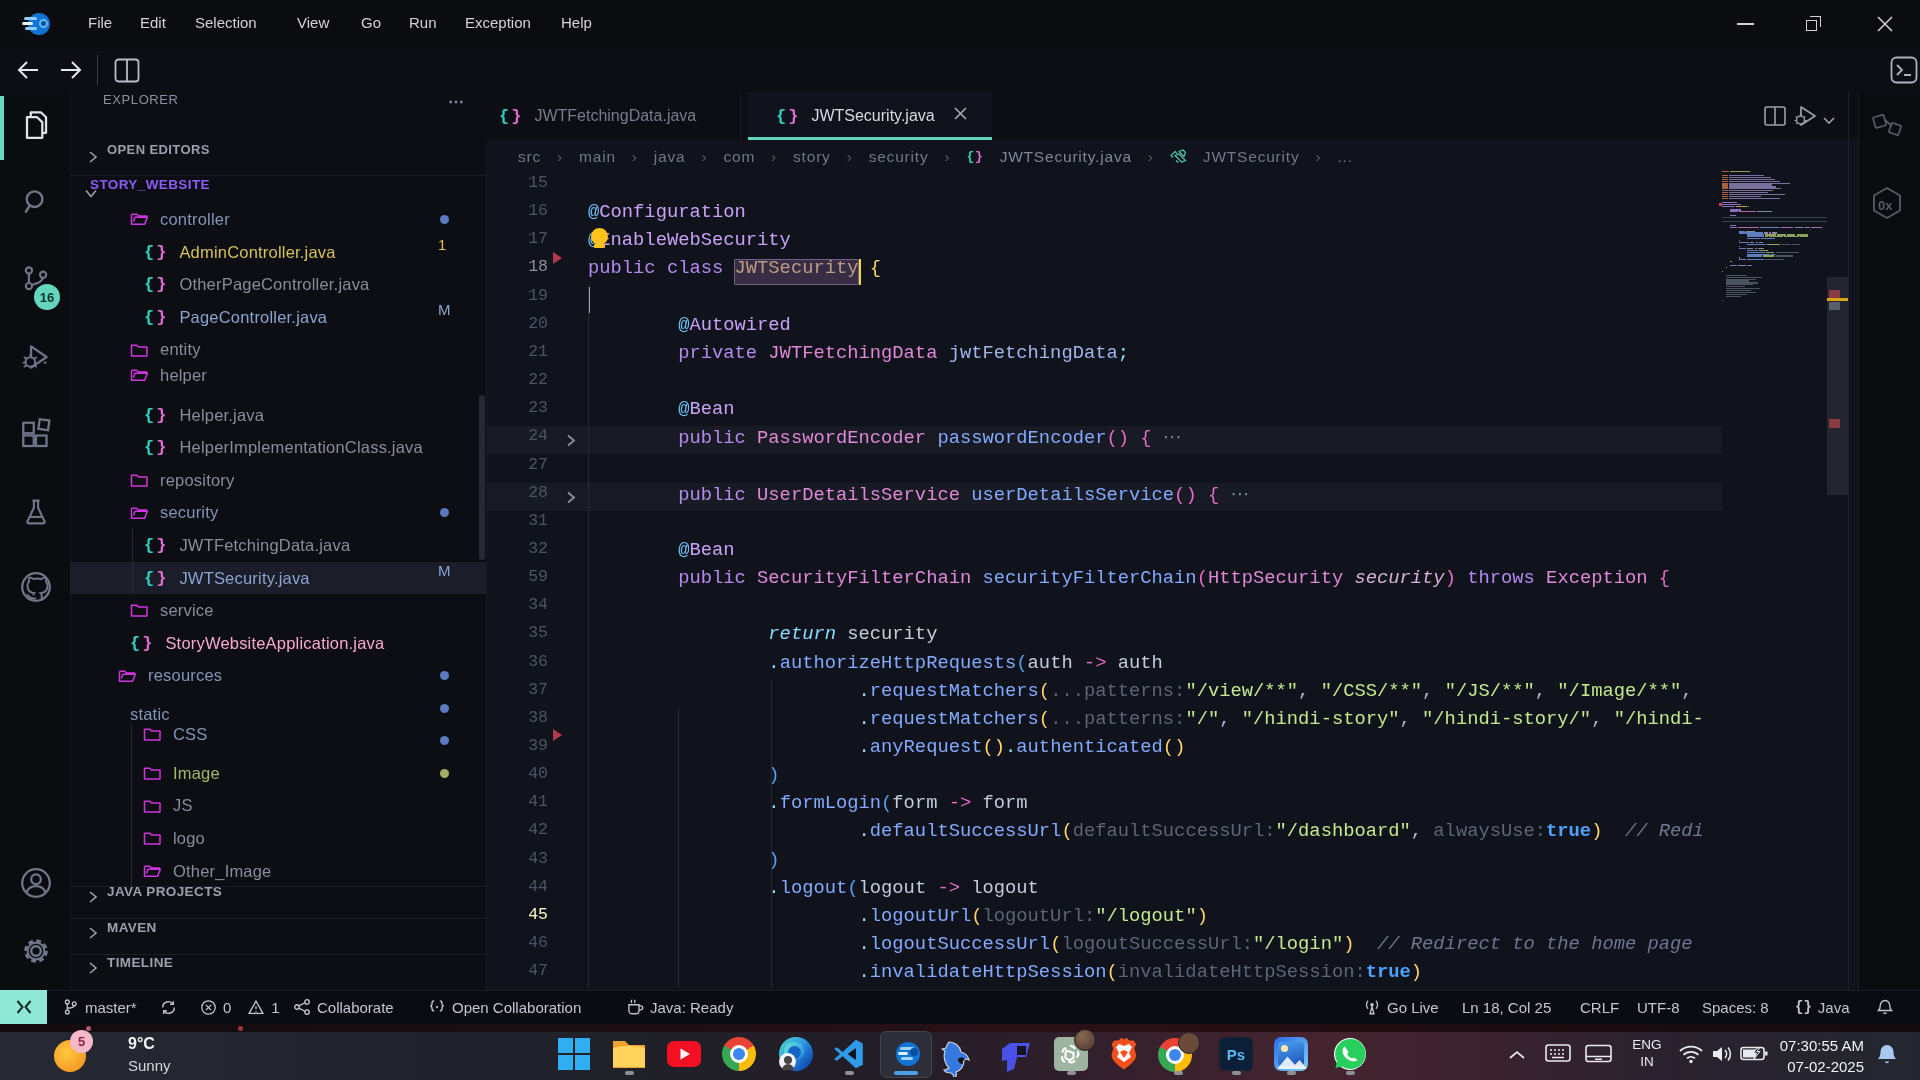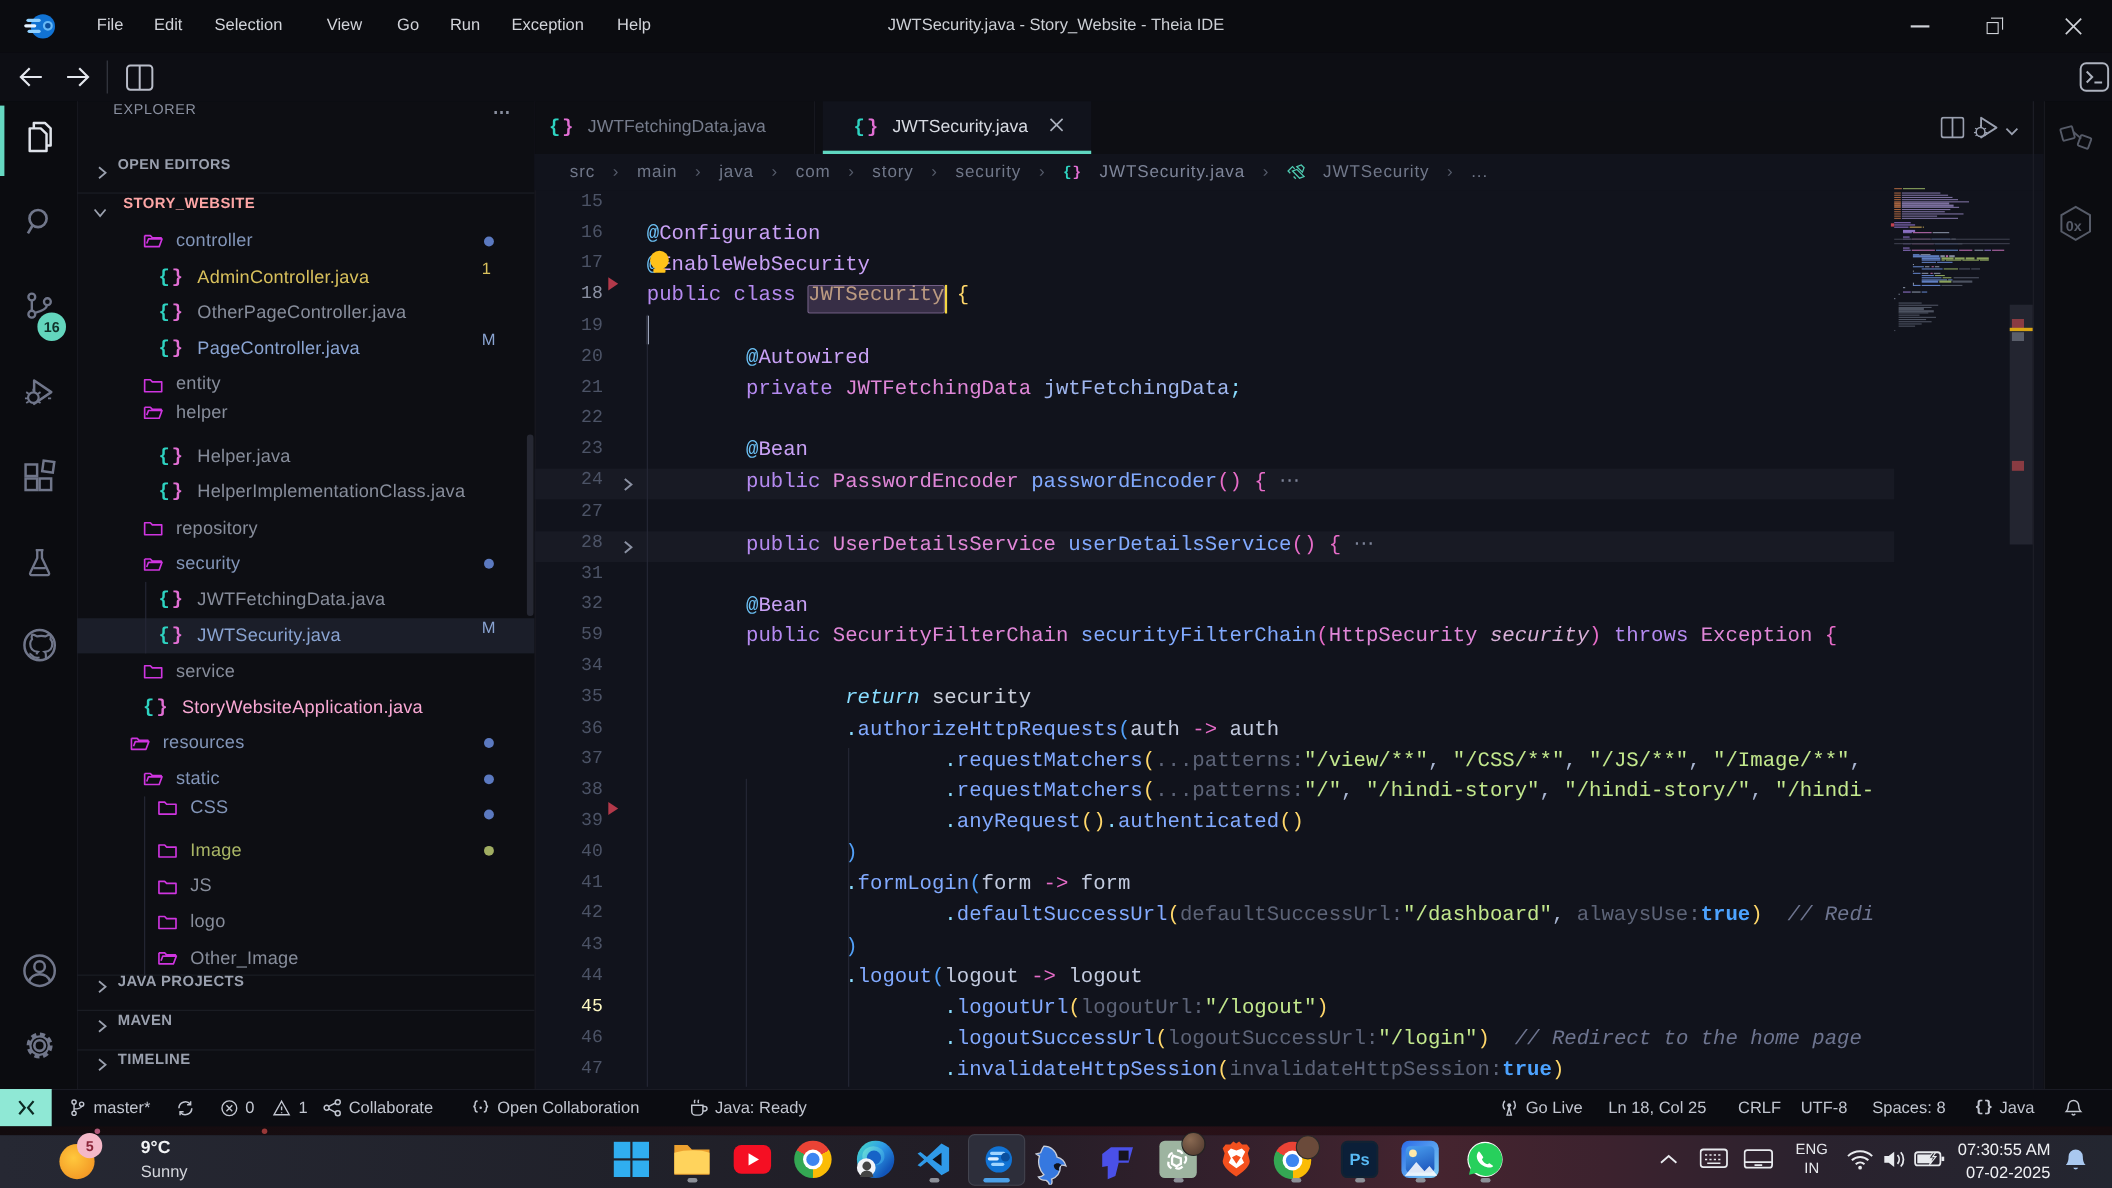--- a/index.html
+++ b/index.html
@@ -18,21 +18,20 @@
   <div style="position:absolute;left:15px;top:8px;width:9px;height:9px;border-radius:50%;background:#0a4f9e;border:2px solid #66b8f5;"></div>
 </div>
 <div class="menu" style="position:absolute;top:14px;left:88px;">File</div>
 <div class="menu" style="position:absolute;top:14px;left:140px;">Edit</div>
 <div class="menu" style="position:absolute;top:14px;left:195px;">Selection</div>
 <div class="menu" style="position:absolute;top:14px;left:297px;">View</div>
 <div class="menu" style="position:absolute;top:14px;left:361px;">Go</div>
 <div class="menu" style="position:absolute;top:14px;left:409px;">Run</div>
 <div class="menu" style="position:absolute;top:14px;left:465px;">Exception</div>
 <div class="menu" style="position:absolute;top:14px;left:561px;">Help</div>
-<div style="position:absolute;top:14px;left:0;width:1920px;text-align:center;font:15px 'Liberation Sans';color:#cdd0d6;">JWTSecurity.java - Story_Website - Theia IDE</div>
 <div style="position:absolute;left:1737px;top:23px;width:17px;height:1.6px;background:#cfd2d8;"></div>
 <div style="position:absolute;left:1806px;top:17px;width:11px;height:11px;border:1.6px solid #cfd2d8;margin-top:3px;"></div>
 <div style="position:absolute;left:1810px;top:16px;width:11px;height:11px;border-top:1.6px solid #cfd2d8;border-right:1.6px solid #cfd2d8;"></div>
 <div style="position:absolute;left:1877px;top:16px;"><svg width="16" height="16" viewBox="0 0 16 16">
         <path d="M1 1l14 14M15 1L1 15" stroke="#cfd2d8" stroke-width="1.5"></path>
       </svg></div>
 
 <div style="position:absolute;left:0;top:48px;width:1920px;height:44px;background:#0d0e14;"></div>
 <div style="position:absolute;left:16px;top:58px;"><svg width="25" height="24" viewBox="0 0 25 24">
         <path d="M22 12H4M11 4l-8 8 8 8" fill="none" stroke="#e4e7ee" stroke-width="2"></path>
@@ -101,21 +100,21 @@
 <div style="position:absolute;left:103px;top:92px;height:48px;line-height:48px;font:13px 'Liberation Sans';letter-spacing:.6px;color:#8a90a0;">EXPLORER</div>
 <div style="position:absolute;left:448px;top:92px;height:48px;line-height:44px;font:700 16px 'Liberation Sans';color:#8a90a0;">⋯</div>
 <div style="position:absolute;left:86px;top:150px;"><svg width="14" height="14" viewBox="0 0 14 14">
         <path d="M4 2l6 5-6 5" fill="none" stroke="#9aa0ae" stroke-width="1.6"></path>
       </svg></div>
 <div style="position:absolute;left:107px;top:142px;height:32px;line-height:32px;font:700 13px 'Liberation Sans';letter-spacing:.4px;color:#9aa0ae;">OPEN EDITORS</div>
 <div style="position:absolute;left:70px;top:175px;width:416px;height:1px;background:#1c1e26;"></div>
 <div style="position:absolute;left:84px;top:186px;"><svg width="14" height="14" viewBox="0 0 14 14">
         <path d="M2 4.5l5 6 5-6" fill="none" stroke="#9aa0ae" stroke-width="1.6"></path>
       </svg></div>
-<div style="position:absolute;left:112px;top:177px;height:32px;line-height:32px;font:700 13.5px 'Liberation Sans';letter-spacing:.4px;color:#fca5a5;">STORY_WEBSITE</div>
+<div style="position:absolute;left:90px;top:177px;height:32px;line-height:32px;font:700 13.5px 'Liberation Sans';letter-spacing:.4px;color:#8b5cf6;">STORY_WEBSITE</div>
 <div style="position:absolute;left:70px;top:562px;width:416px;height:32px;background:#1b1e29;"></div>
 <div style="position:absolute;left:130px;top:203px;height:32px;display:flex;align-items:center;gap:11px;">
       <svg width="19" height="17" viewBox="0 0 19 17" style="margin-top:1px">
         <path d="M1.5 3.2h5.2l1.8 1.9h8v1.9M1.5 3.2v10h13.2l2.6-7H5l-1.6 4.2" fill="none" stroke="#cf35e0" stroke-width="1.5" stroke-linejoin="round"></path>
       </svg>
       <span style="font:16.5px 'Liberation Sans';letter-spacing:.2px;color:#8295b8;white-space:nowrap">controller</span>
     </div>
 <div style="position:absolute;left:440px;top:214.5px;width:9px;height:9px;border-radius:50%;background:#5b79c0;"></div>
 <div style="position:absolute;left:144px;top:236px;height:32px;display:flex;align-items:center;gap:11px;">
       <span style="font:700 17px 'Liberation Mono';letter-spacing:2px;"><span style="color:#2ed3c1">{</span><span style="color:#e26fd4">}</span></span>
@@ -183,21 +182,21 @@
       <span style="font:700 17px 'Liberation Mono';letter-spacing:2px;"><span style="color:#2ed3c1">{</span><span style="color:#e26fd4">}</span></span>
       <span style="font:16.5px 'Liberation Sans';letter-spacing:.2px;color:#f9a8d4;white-space:nowrap">StoryWebsiteApplication.java</span>
     </div>
 <div style="position:absolute;left:118px;top:659.5px;height:32px;display:flex;align-items:center;gap:11px;">
       <svg width="19" height="17" viewBox="0 0 19 17" style="margin-top:1px">
         <path d="M1.5 3.2h5.2l1.8 1.9h8v1.9M1.5 3.2v10h13.2l2.6-7H5l-1.6 4.2" fill="none" stroke="#cf35e0" stroke-width="1.5" stroke-linejoin="round"></path>
       </svg>
       <span style="font:16.5px 'Liberation Sans';letter-spacing:.2px;color:#8295b8;white-space:nowrap">resources</span>
     </div>
 <div style="position:absolute;left:440px;top:671.0px;width:9px;height:9px;border-radius:50%;background:#5b79c0;"></div>
-<div style="position:absolute;left:130px;top:692px;height:32px;display:flex;align-items:center;gap:11px;">
+<div style="position:absolute;left:130px;top:692px;height:32px;display:flex;gap:11px;flex-direction:column;">
       <svg width="19" height="17" viewBox="0 0 19 17" style="margin-top:1px">
         <path d="M1.5 3.2h5.2l1.8 1.9h8v1.9M1.5 3.2v10h13.2l2.6-7H5l-1.6 4.2" fill="none" stroke="#cf35e0" stroke-width="1.5" stroke-linejoin="round"></path>
       </svg>
       <span style="font:16.5px 'Liberation Sans';letter-spacing:.2px;color:#8295b8;white-space:nowrap">static</span>
     </div>
 <div style="position:absolute;left:440px;top:703.5px;width:9px;height:9px;border-radius:50%;background:#5b79c0;"></div>
 <div style="position:absolute;left:143px;top:724.5px;height:32px;display:flex;gap:11px;">
       <svg width="19" height="17" viewBox="0 0 19 17" style="margin-top:1px">
         <path d="M1.5 3.2h5.2l1.8 1.9h8.5v9H1.5z" fill="none" stroke="#cf35e0" stroke-width="1.5" stroke-linejoin="round"></path>
       </svg>

